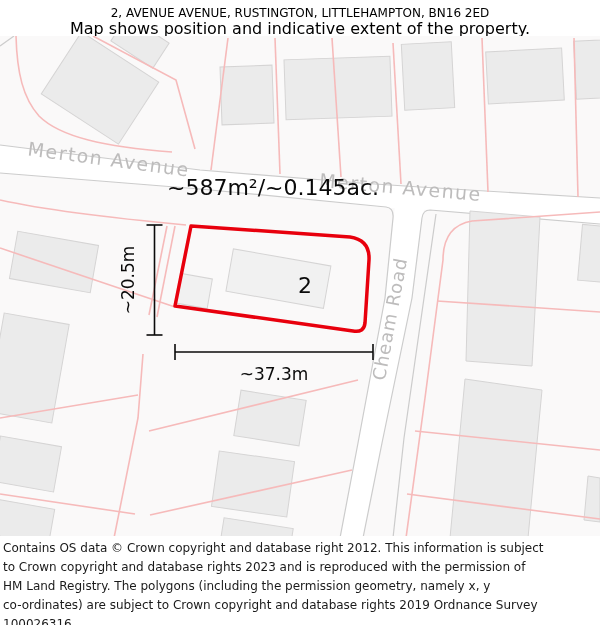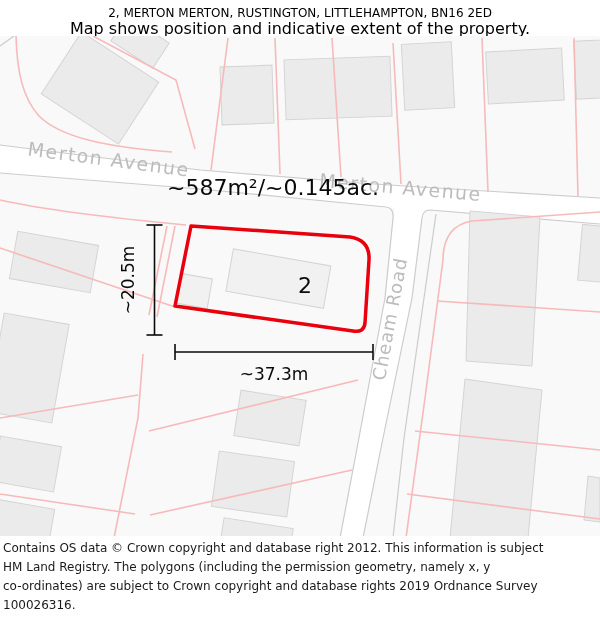--- a/index.html
+++ b/index.html
@@ -35,21 +35,21 @@
     font-size:12px;
     line-height:19px;
   }
 </style>
 </head>
 <body>
 
 <div class="page">
 
   <div class="hdr">
-    <div class="title">2, MERTON MERTON, RUSTINGTON, LITTLEHAMPTON, BN16 2ED</div>
+    <div class="title">2, AVENUE AVENUE, RUSTINGTON, LITTLEHAMPTON, BN16 2ED</div>
     <div class="subtitle">Map shows position and indicative extent of the property.</div>
   </div>
 
   <svg width="600" height="500" viewBox="0 38 600 500">
 
     <rect x="0" y="38" width="600" height="500" fill="#faf9f9"></rect>
 
     <g>
       <polygon points="0,147 200,172 360,185 420,189 600,200 600,226 430,212 388,210 200,191 0,175" fill="#ffffff"></polygon>
       <polygon points="395,208 424,211 412,300 382,445 363,540 340,540 358,445 385,300" fill="#ffffff"></polygon>
@@ -134,18 +134,19 @@
         <line x1="175" y1="354" x2="373" y2="354"></line>
         <line x1="175" y1="346" x2="175" y2="362"></line>
         <line x1="373" y1="346" x2="373" y2="362"></line>
       </g>
       <text class="annot dim-label" text-anchor="middle" x="274" y="382">~37.3m</text>
     </g>
   </svg>
 
   <div class="ftr">
     <div>Contains OS data © Crown copyright and database right 2012. This information is subject</div>
+    <div>to Crown copyright and database rights 2023 and is reproduced with the permission of</div>
     <div>HM Land Registry. The polygons (including the permission geometry, namely x, y</div>
     <div>co-ordinates) are subject to Crown copyright and database rights 2019 Ordnance Survey</div>
     <div>100026316.</div>
   </div>
 
 </div>
 
 </body></html>

